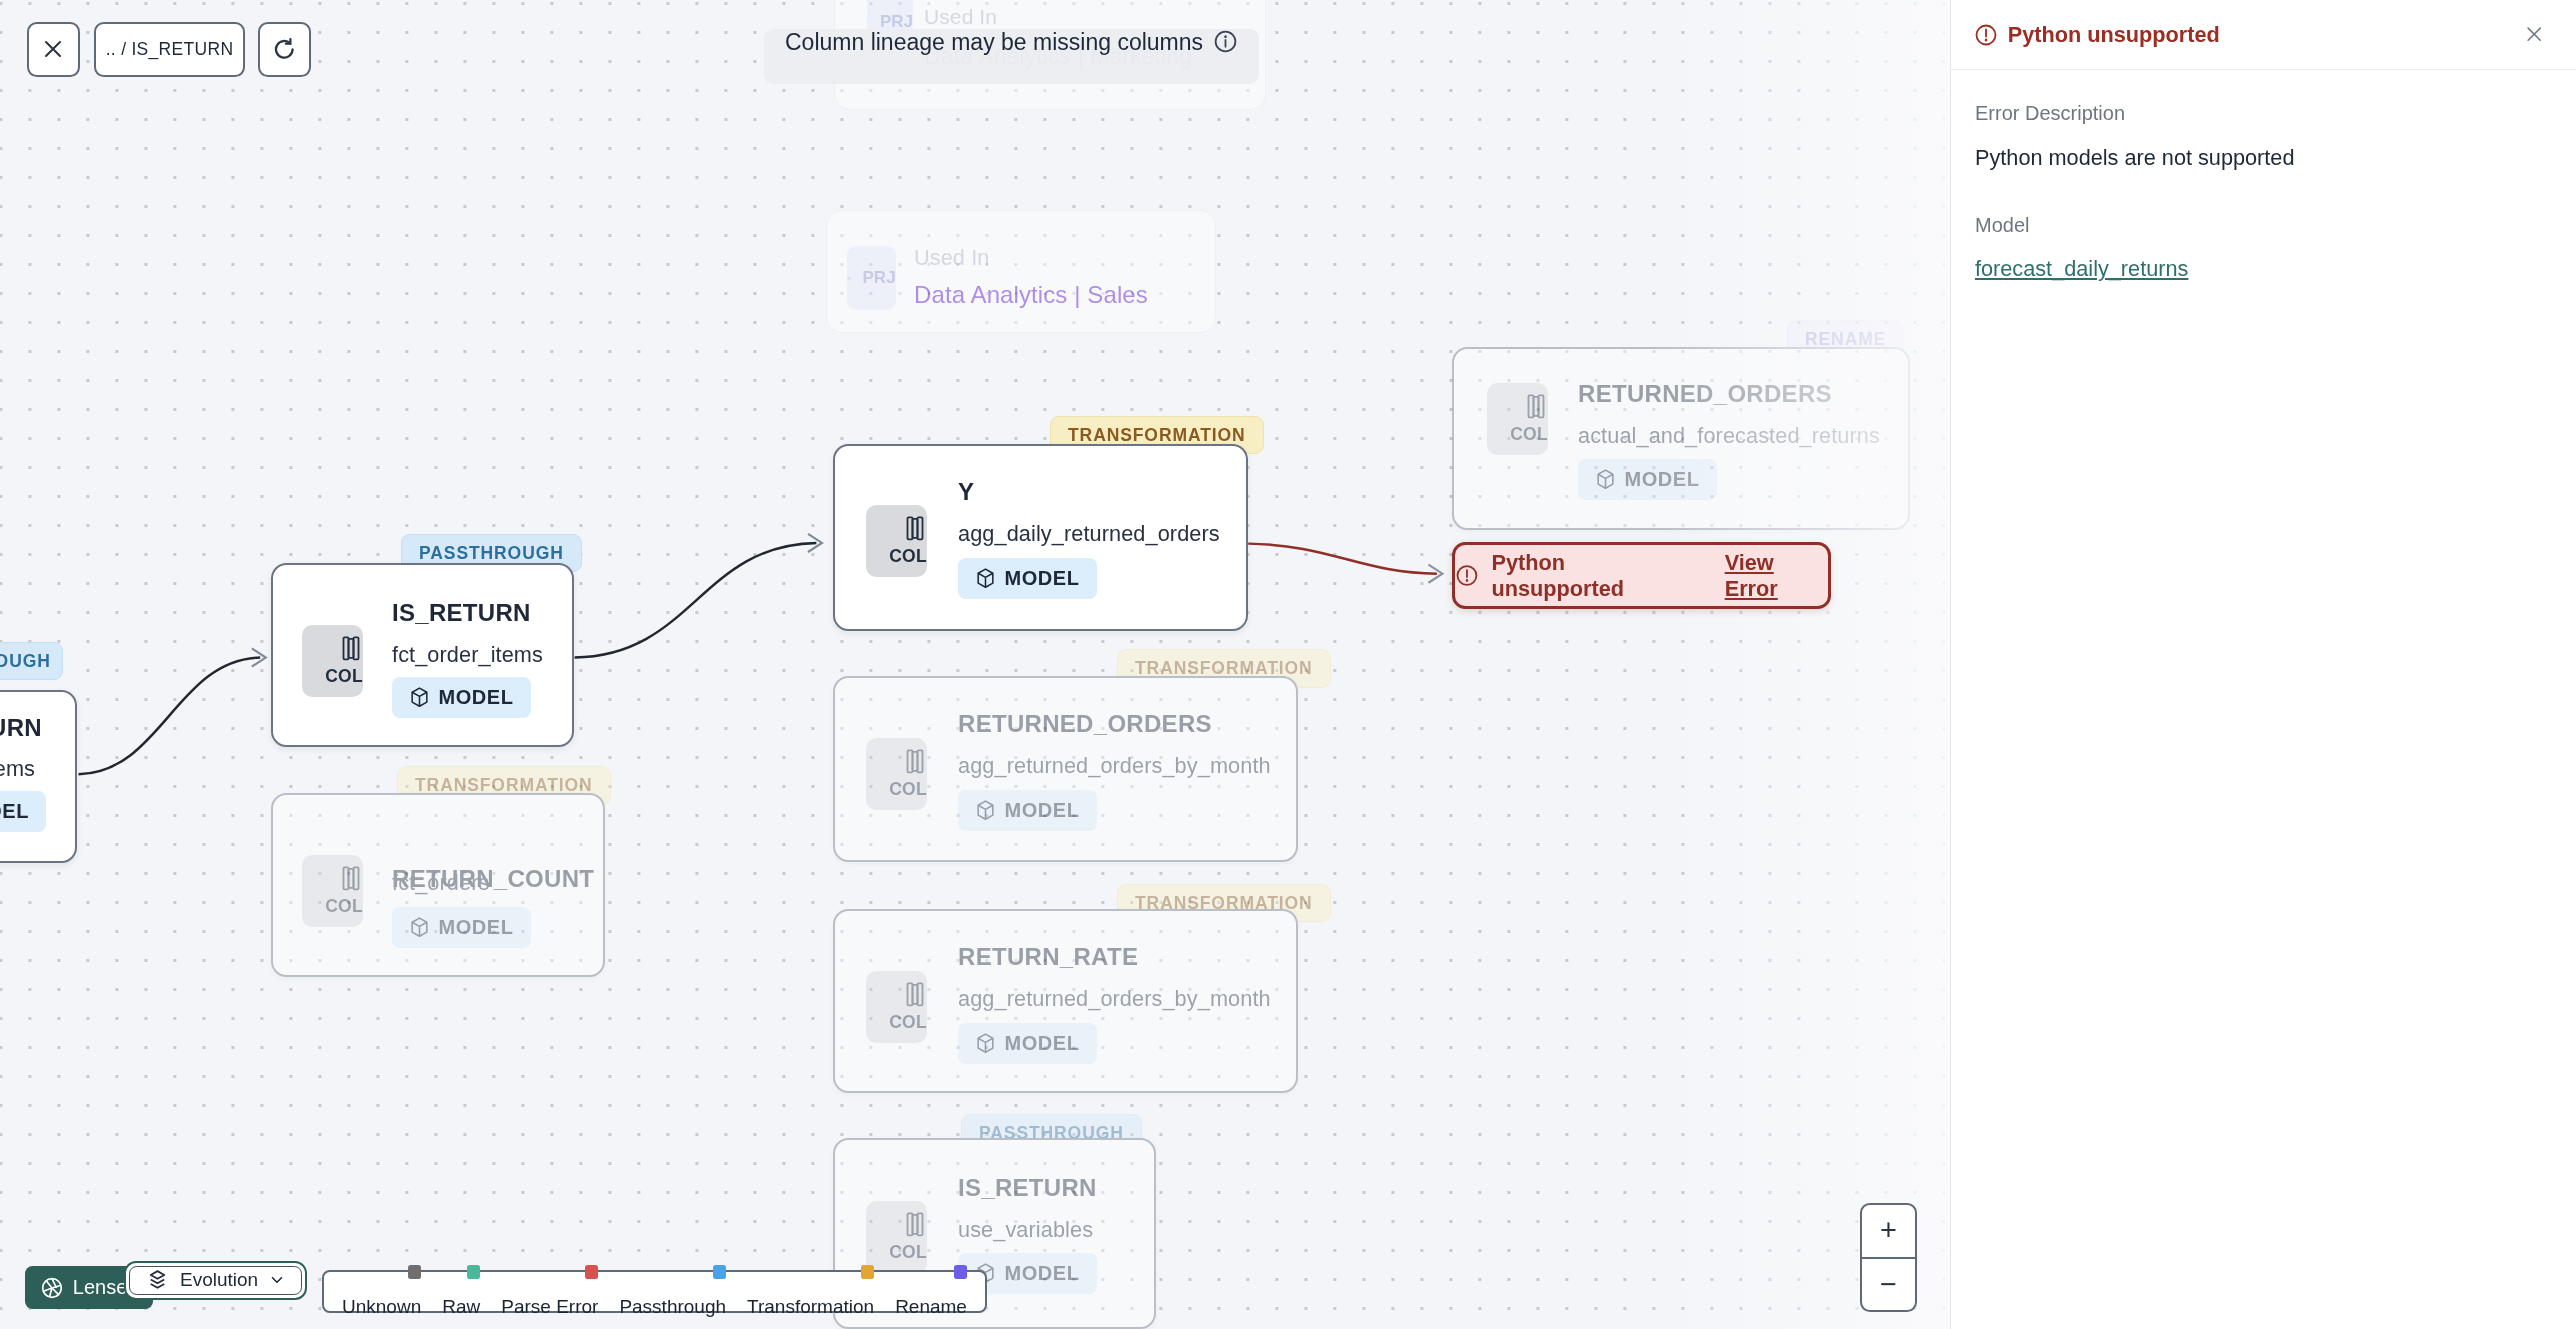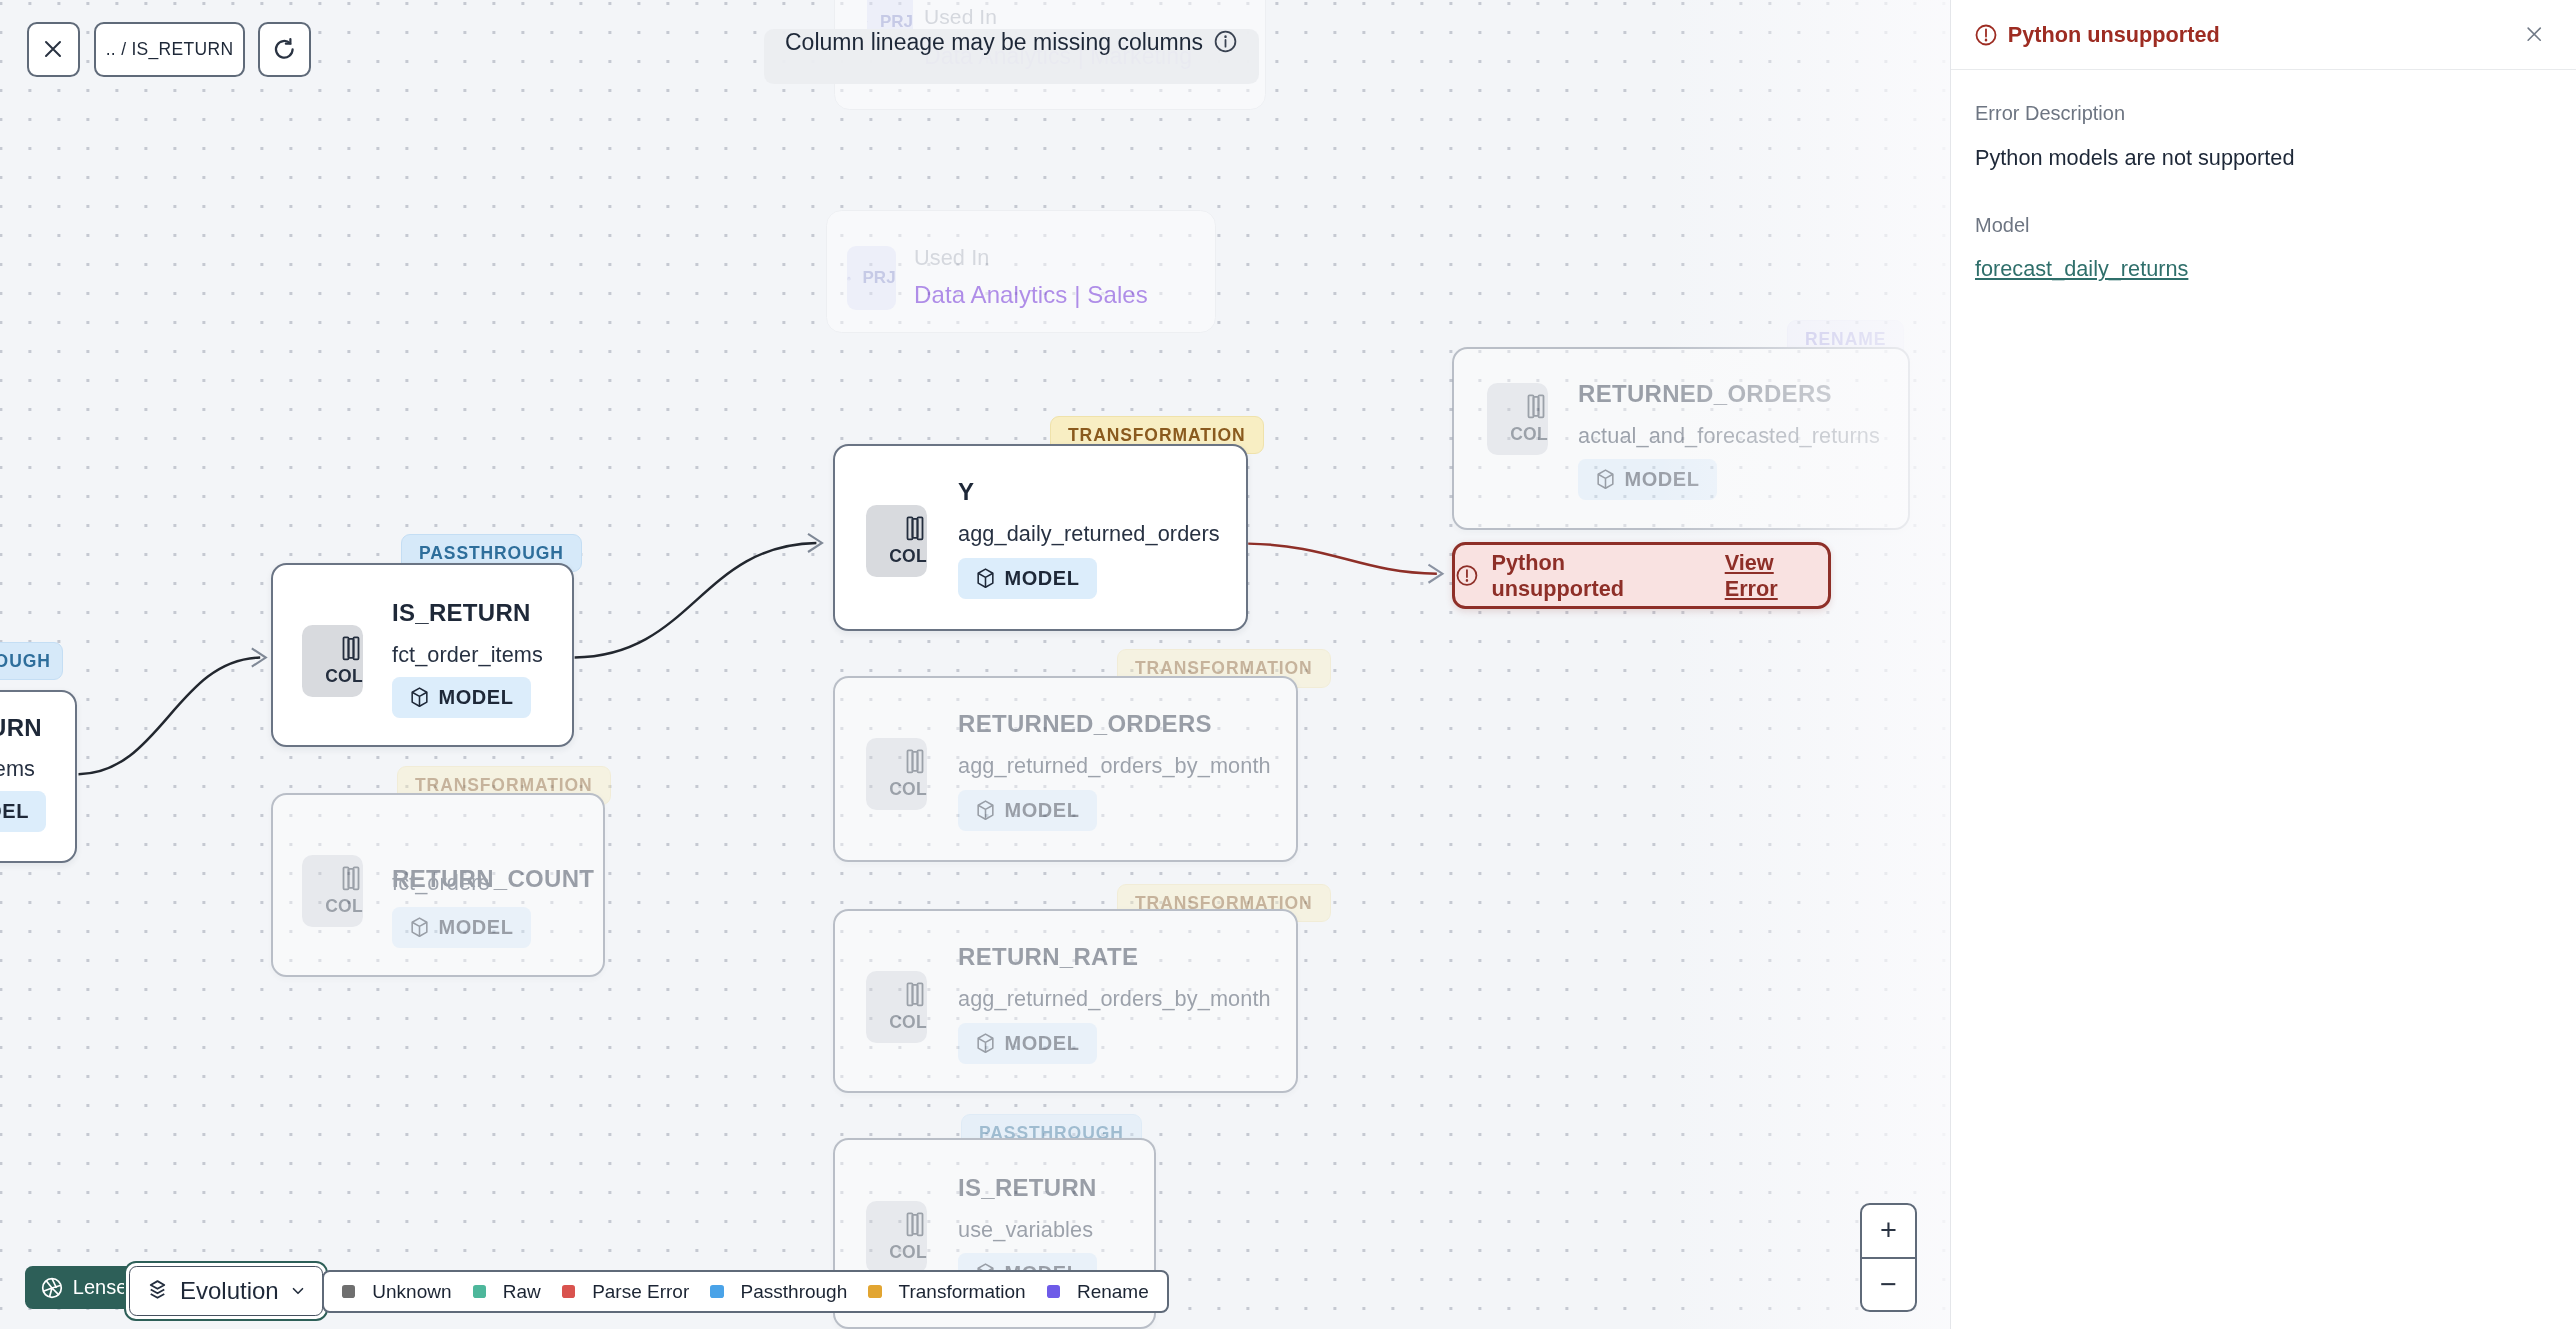--- a/index.html
+++ b/index.html
@@ -69,26 +69,26 @@
   .zoomctl .zbtn { flex:1; display:flex; align-items:center; justify-content:center;
     font-size:29px; color:#2a3342; }
   .zoomctl .zbtn:first-child { border-bottom:2.1px solid #5f6a79; }
 
   
   .lenses-btn { position:absolute; left:25px; top:1266px; height:43px; padding:0 15.4px;
     background:#2d5f58; border-radius:7.7px; display:flex; align-items:center; gap:8.4px;
     color:#ffffff; font-size:20px; z-index:9; }
   .evo-outer { position:absolute; left:124px; top:1261px; border:2.8px solid #2d5f58; border-radius:12px;
     background:#fff; padding:2.8px; z-index:9; }
-  .evo-inner { border:1.7px solid #454f5e; border-radius:7.7px; height:50px; padding:0 15.4px;
-    display:flex; align-items:center; gap:9.8px; font-size:24px; color:#1e2838; background:#fff; }
+  .evo-inner { border:1.7px solid #454f5e; border-radius:7.7px; height:29px; padding:0 15.4px;
+    display:flex; align-items:center; gap:9.8px; font-size:19px; color:#1e2838; background:#fff; }
   .legendbar { position:absolute; left:322px; top:1270px; height:43px; padding:0 18px;
     background:#fff; border:2.1px solid #5f6a79; border-radius:7.7px; display:flex; align-items:center;
     gap:21px; z-index:9; font-size:19px; color:#1b2433; }
-  .legend-item { display:flex; align-items:center; gap:17px; white-space:nowrap; }
+  .legend-item { display:flex; align-items:flex-end; gap:17px; white-space:nowrap;flex-direction:column; }
   .sw { width:13.3px; height:13.3px; border-radius:2.8px; display:inline-block; }
 
   
   .panel { position:absolute; left:1950px; top:0; width:626px; height:1329px; background:#ffffff;
     border-left:0.7px solid #e4e6ea; z-index:10; }
   .panel-head { height:70px; display:flex; align-items:center; padding:0 31px 0 23px;
     border-bottom:1.4px solid #e8eaec; }
   .panel-title { display:flex; align-items:center; gap:9.8px; color:#9d2c22;
     font-size:21.7px; font-weight:700; }
   .panel-close { margin-left:auto; display:flex; align-items:center; cursor:pointer; }

